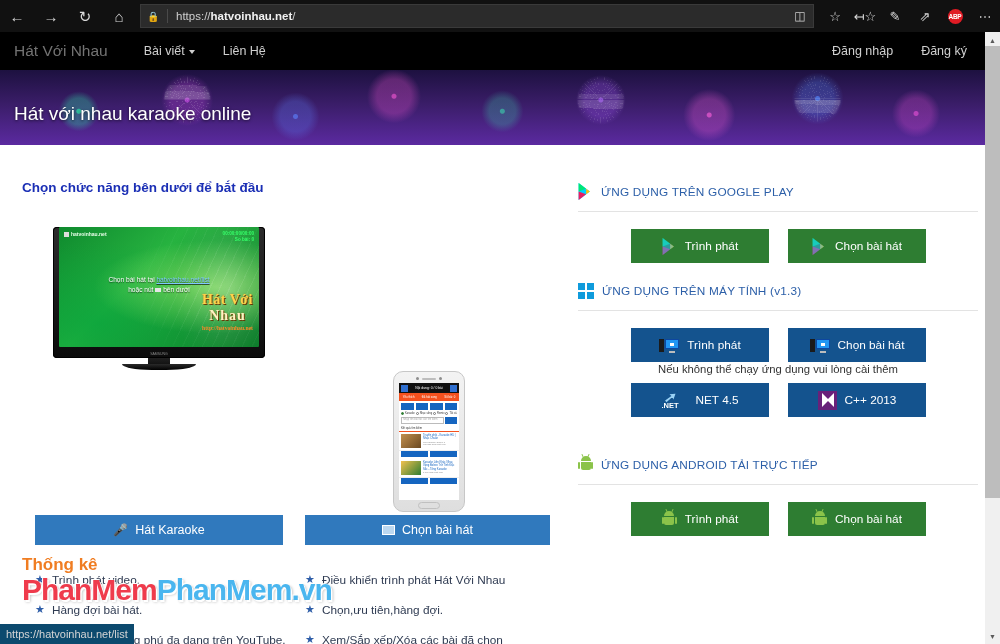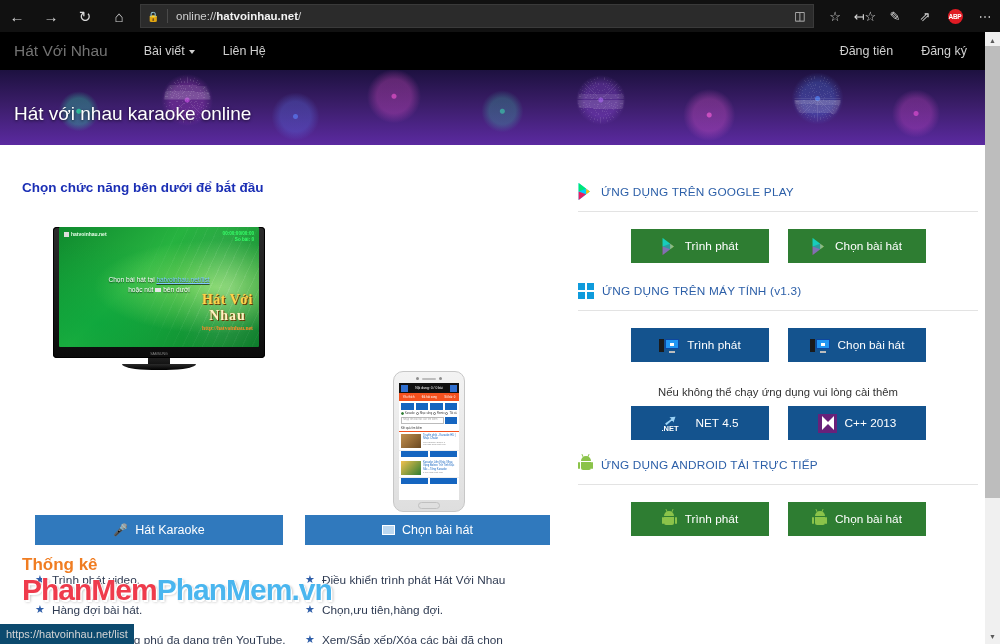--- a/index.html
+++ b/index.html
@@ -199,21 +199,21 @@
   
   .right-col { position:absolute; left: 578px; top: 0; width: 400px; height: 499px; }
   .sec-head { display:flex; align-items:center; gap:8px; }
   .sec-head .lbl { font-size: 11.8px; color:#2c5fa8; letter-spacing:.2px; }
   .hr { height:1px; background:#e3e3e3; margin-top: 11px; }
   .btn-row { display:flex; gap:19px; margin-top: 17px; }
   .appbtn { width: 138px; height: 34px; display:flex; align-items:center; justify-content:center;
             gap:8px; font-size:11.8px; color:#fff; }
   .green { background:#2e7d32; }
   .blue  { background:#14538e; }
-  .note { text-align:center; font-size:11.3px; color:#333; margin-top:24px; }
+  .note { text-align:center; font-size:11.3px; color:#333; margin-top:1px; }
   .btn-row.tight { margin-top: 8px; }
 
   
   .ic { display:inline-block; flex:none; }
   .gplay { width:15px; height:17px; }
   .winlogo { width:16px; height:16px; display:grid; grid-template-columns:1fr 1fr; grid-template-rows:1fr 1fr; gap:1.5px; }
   .winlogo i { background:#0f9bdc; display:block; }
   .pc-ic { width:20px; height:15px; position:relative; }
   .pc-ic .tower { position:absolute; left:0; top:1px; width:5px; height:13px; background:#1b1b1b; }
   .pc-ic .mon { position:absolute; left:6px; top:1px; width:14px; height:10px; background:#2196f3; border:1.2px solid #0d47a1; }
@@ -259,40 +259,40 @@
 
   <div class="browser-toolbar">
     <div class="nav-btn">←</div>
     <div class="nav-btn">→</div>
     <div class="nav-btn">↻</div>
     <div class="nav-btn">⌂</div>
 
     <div class="addr-wrap">
       <div class="lock-ic">🔒</div>
       <div class="addr-sep"></div>
-      <div class="addr-url"><span>online://</span><b>hatvoinhau.net</b><span>/</span></div>
+      <div class="addr-url"><span>https://</span><b>hatvoinhau.net</b><span>/</span></div>
       <div class="addr-right-ic">◫</div>
     </div>
 
     <div class="tb-ic">☆</div>
     <div class="tb-ic">↤☆</div>
     <div class="tb-ic">✎</div>
     <div class="tb-ic">⇗</div>
     <div class="tb-ic">
       <span class="adblock-ic">ABP</span>
     </div>
     <div class="tb-ic">⋯</div>
   </div>
 
   <div class="site-nav">
     <div class="brand">Hát Với Nhau</div>
     <div class="nav-link"><span>Bài viết</span><span class="caret"></span></div>
     <div class="nav-link">Liên Hệ</div>
     <div class="nav-right">
-      <div class="nav-link">Đăng tiên</div>
+      <div class="nav-link">Đăng nhập</div>
       <div class="nav-link" style="padding-right:18px">Đăng ký</div>
     </div>
   </div>
 
   <div class="banner">
     <div class="banner-title">Hát với nhau karaoke online</div>
   </div>
 
   <div class="content">
 

